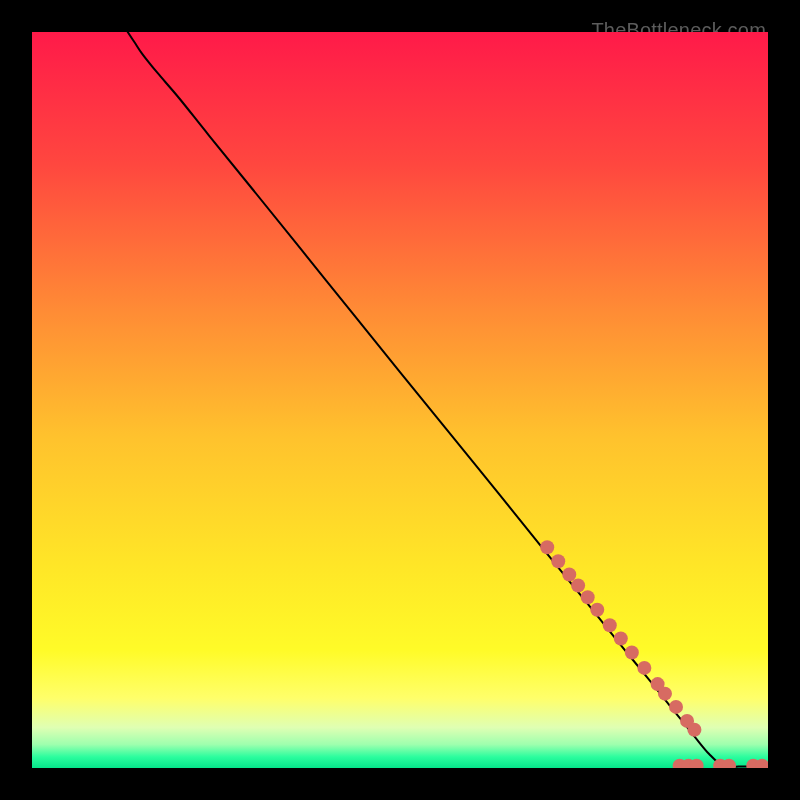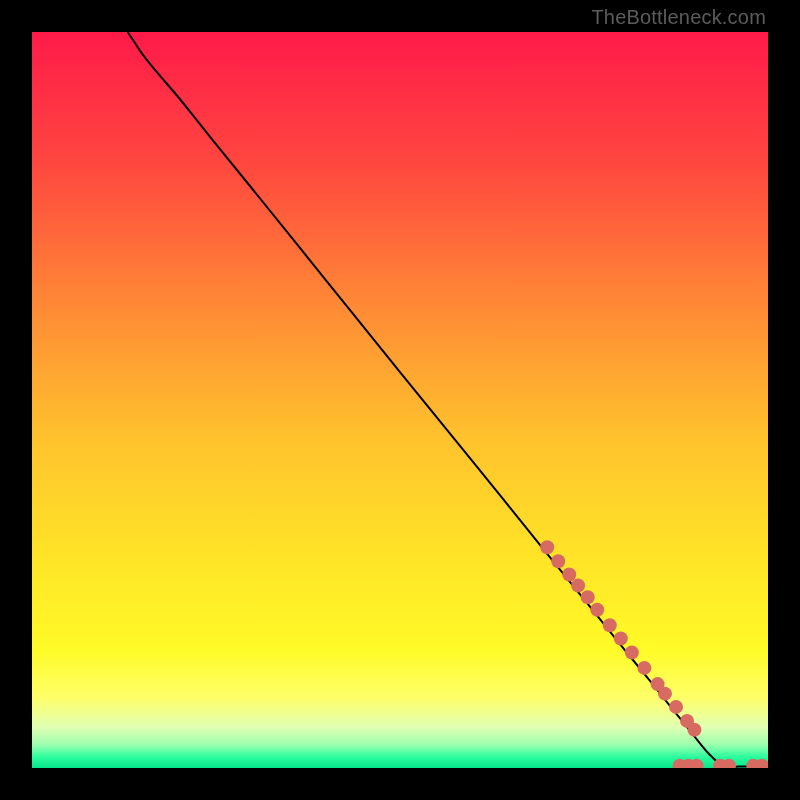--- a/index.html
+++ b/index.html
@@ -22,21 +22,21 @@
   .plot {
     position: absolute;
     left: 32px;
     top: 32px;
     width: 736px;
     height: 736px;
     overflow: hidden;
   }
   .attrib {
     position: absolute;
-    top: 6px;
+    top: 19px;
     right: 34px;
     color: #5c5c5c;
     font-size: 20px;
     letter-spacing: 0.2px;
     font-weight: 500;
   }
   svg { display: block; }
 </style>
 </head>
 <body>

